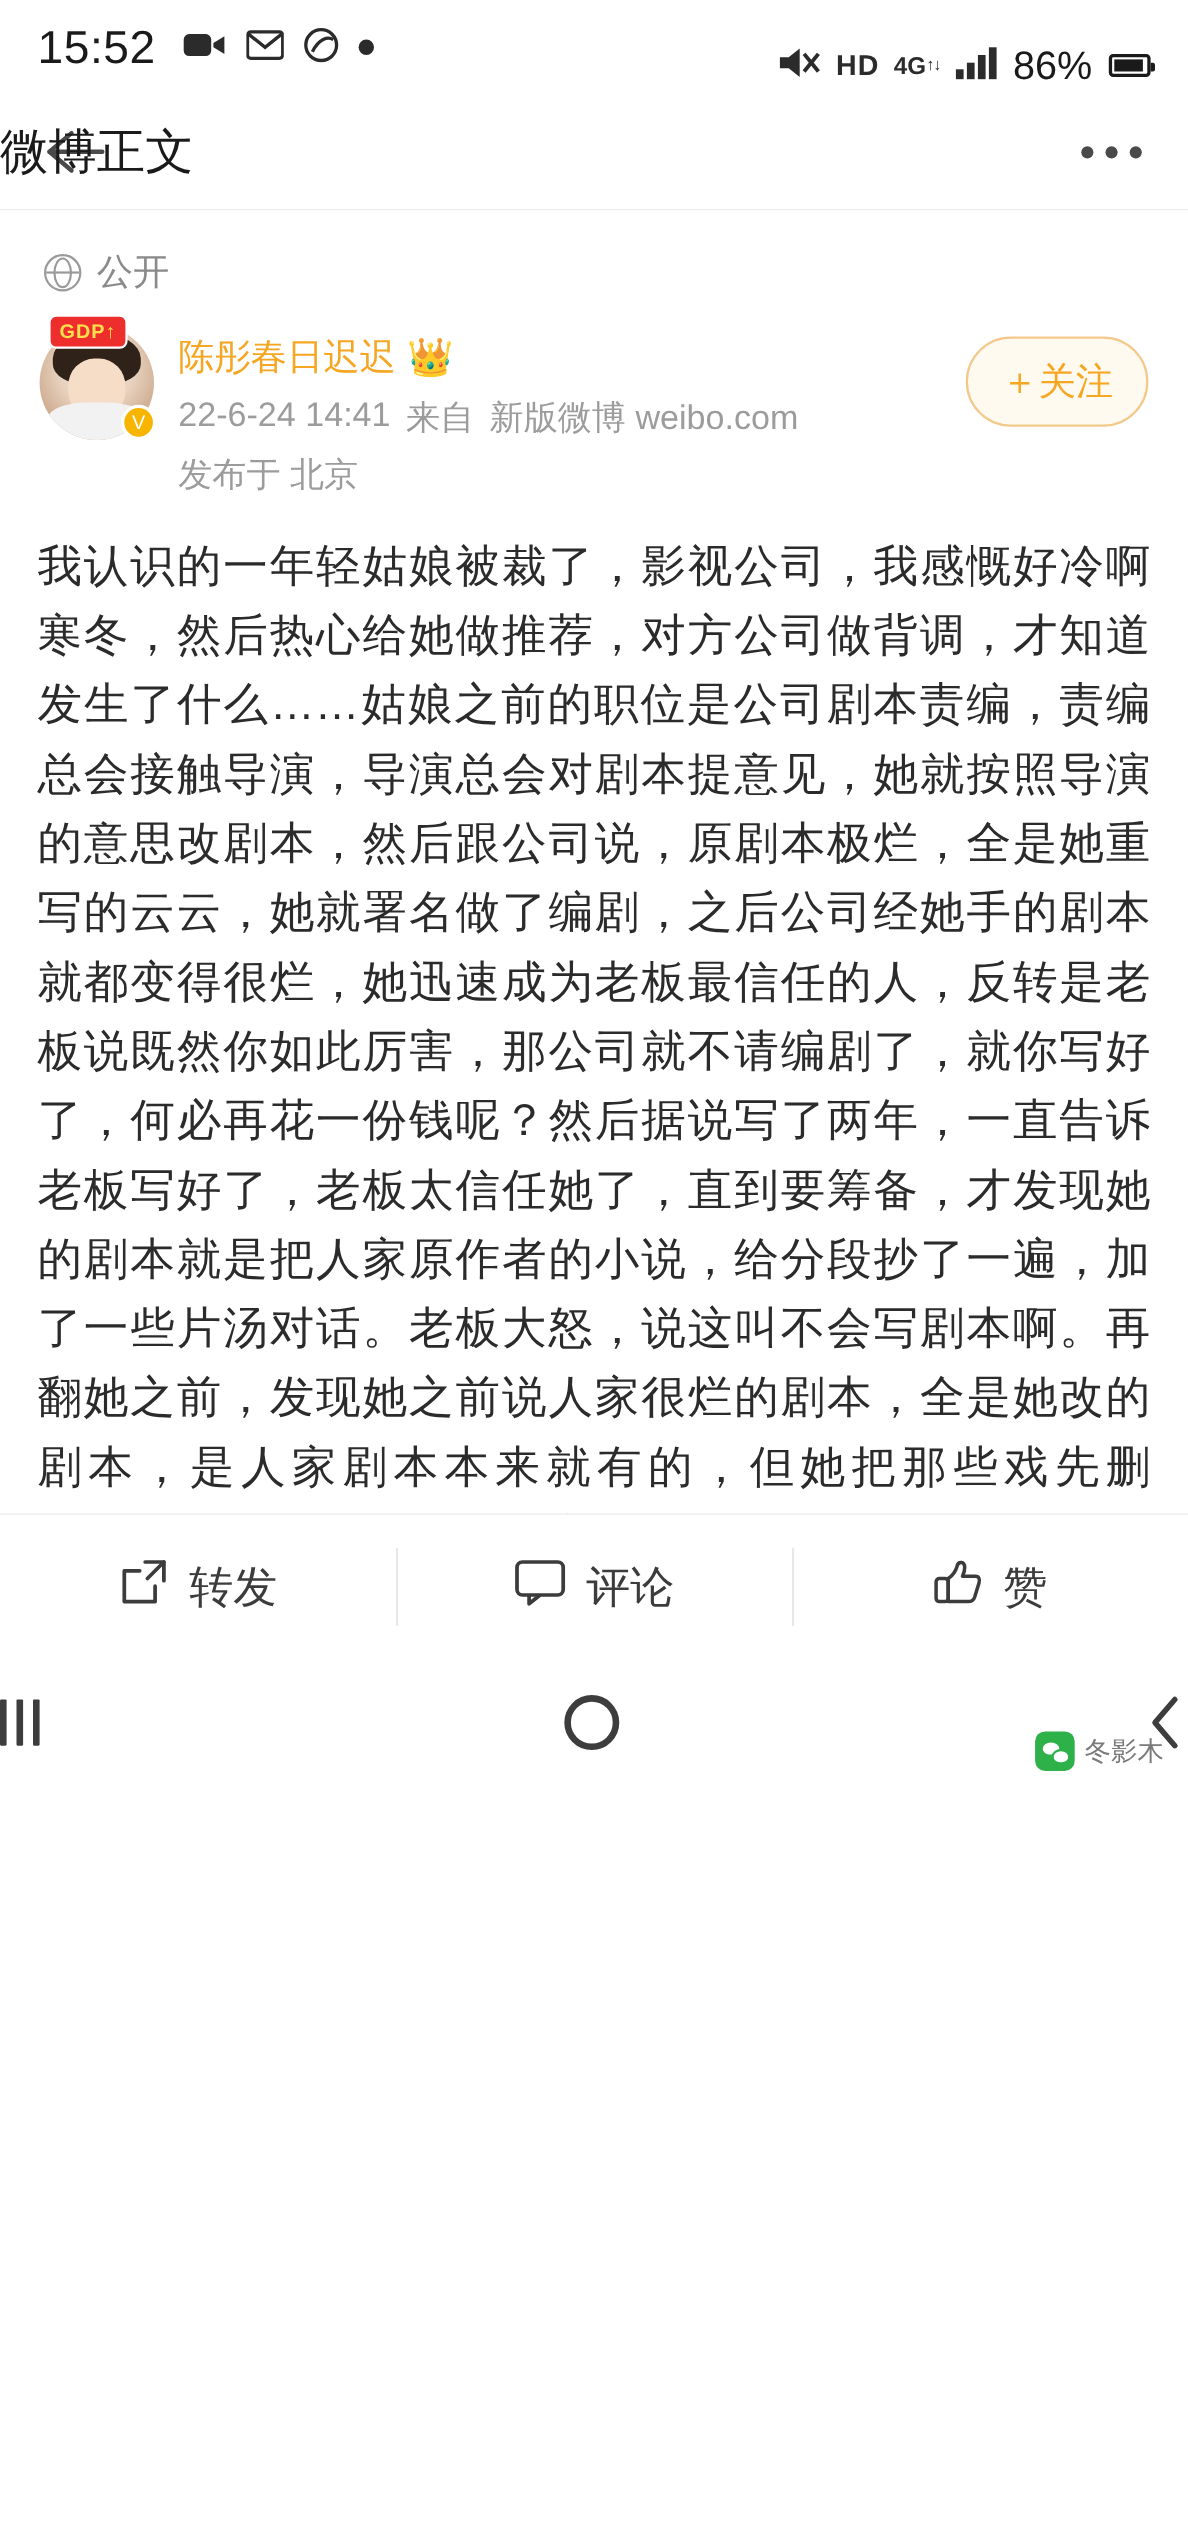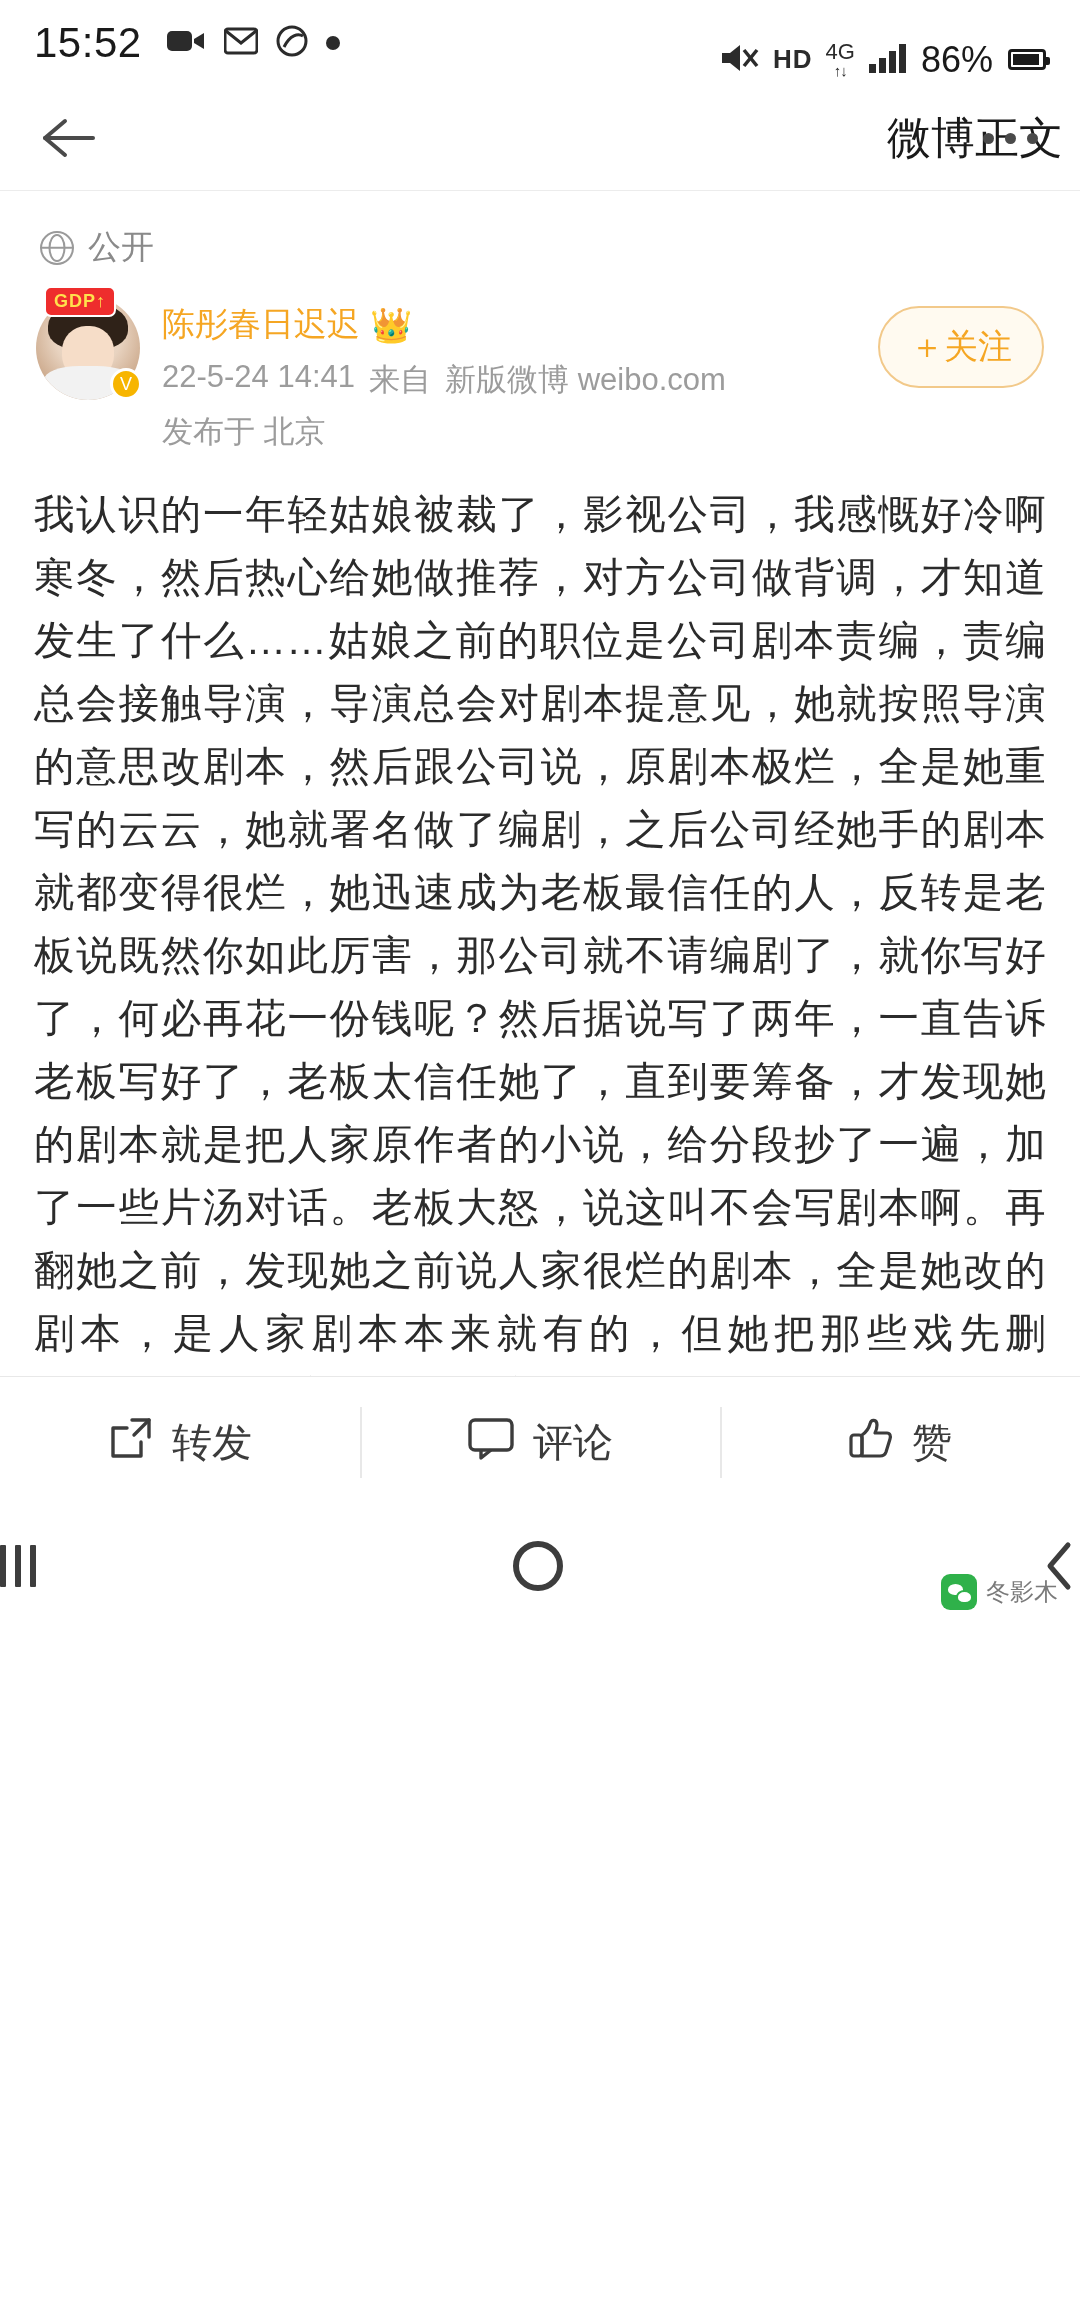--- a/index.html
+++ b/index.html
@@ -46,22 +46,22 @@
     align-items: center;
     gap: 13px;
     margin-top: 33px;
   }
   .icon-dot {
     width: 14px; height: 14px; border-radius: 50%;
     background: #2b2b2b;
   }
   .hd-text { font-size: 26px; color: #2b2b2b; font-weight: 700; letter-spacing: 1px;}
   .net-4g {
-    font-size: 22px; color: #2b2b2b; font-weight: 400; line-height: 1;
-    display:flex; flex-direction:column; align-items:center;
+    font-size: 22px; color: #2b2b2b; font-weight: 700; line-height: 1;
+    display:flex; flex-direction:row; align-items:center;
   }
   .net-4g .arrows { font-size: 15px; line-height: 1; letter-spacing:-1px;}
   .battery-text { font-size: 36px; color: #1a1a1a; }
   .battery-shell {
     width: 38px; height: 21px; border: 3px solid #1a1a1a; border-radius: 4px;
     position: relative; margin-left: 2px;
   }
   .battery-shell::after {
     content:""; position:absolute; right:-7px; top:5px; width:4px; height:8px;
     background:#1a1a1a; border-radius: 0 2px 2px 0;
@@ -80,21 +80,21 @@
     position: relative;
   }
   .back-arrow {
     width: 64px; height: 64px;
     display: flex; align-items: center; justify-content: center;
     color: #3a3a3a;
   }
   .nav-title {
     position: absolute;
     left: 0; right: 17px;
-    text-align: right;
+    text-align: left;
     font-size: 44px;
     color: #1a1a1a;
     pointer-events: none;
   }
   .more-dots {
     margin-left: auto;
     display: flex; gap: 11px; align-items: center;
     padding: 10px 6px;
     z-index: 2;
   }
@@ -371,21 +371,21 @@
         </div>
         <div class="avatar-crown">GDP↑</div>
         <div class="verify-badge">V</div>
       </div>
       <div class="author-info">
         <div class="author-name-line">
           <span class="author-name">陈彤春日迟迟</span>
           <span class="crown-icon">👑</span>
         </div>
         <div class="meta-line">
-          <span>22-5-24 14:41</span>
+          <span>22-6-24 14:41</span>
           <span class="src">来自</span>
           <span class="src">新版微博 weibo.com</span>
         </div>
         <div class="region-line">发布于 北京</div>
       </div>
       <div class="follow-btn">＋关注</div>
     </div>
 
     <div class="weibo-text">我认识的一年轻姑娘被裁了，影视公司，我感慨好冷啊寒冬，然后热心给她做推荐，对方公司做背调，才知道发生了什么……姑娘之前的职位是公司剧本责编，责编总会接触导演，导演总会对剧本提意见，她就按照导演的意思改剧本，然后跟公司说，原剧本极烂，全是她重写的云云，她就署名做了编剧，之后公司经她手的剧本就都变得很烂，她迅速成为老板最信任的人，反转是老板说既然你如此厉害，那公司就不请编剧了，就你写好了，何必再花一份钱呢？然后据说写了两年，一直告诉老板写好了，老板太信任她了，直到要筹备，才发现她的剧本就是把人家原作者的小说，给分段抄了一遍，加了一些片汤对话。老板大怒，说这叫不会写剧本啊。再翻她之前，发现她之前说人家很烂的剧本，全是她改的剧本，是人家剧本本来就有的，但她把那些戏先删掉……然后导演提了意见之后，她再悄悄添上……反正谁也没有看过原剧本……我去，还有这种操作……</div>
 

